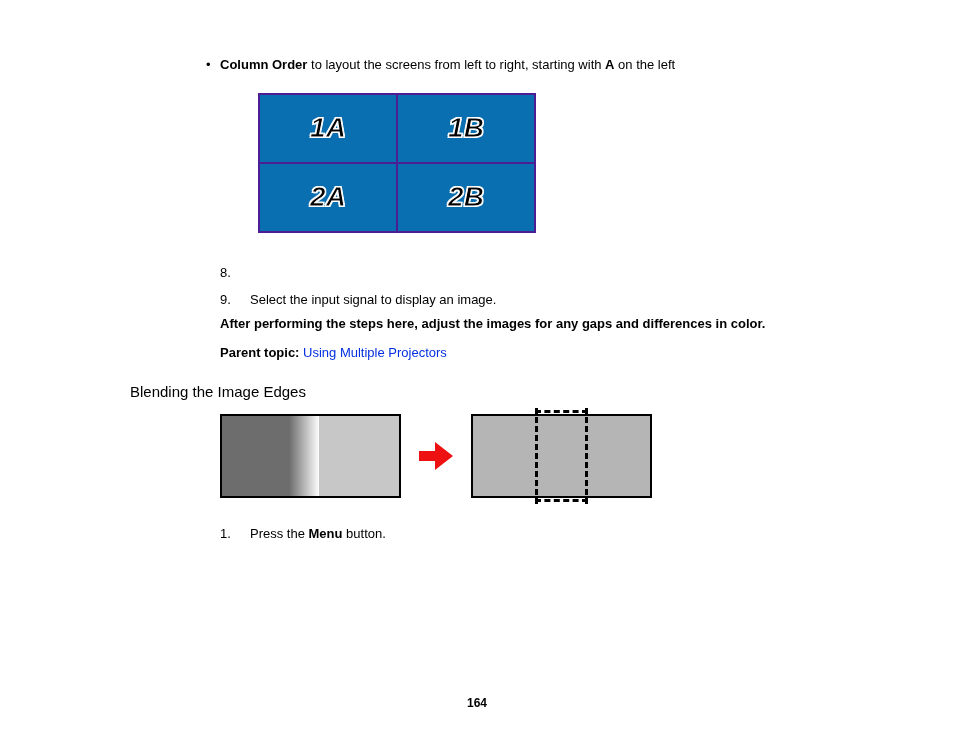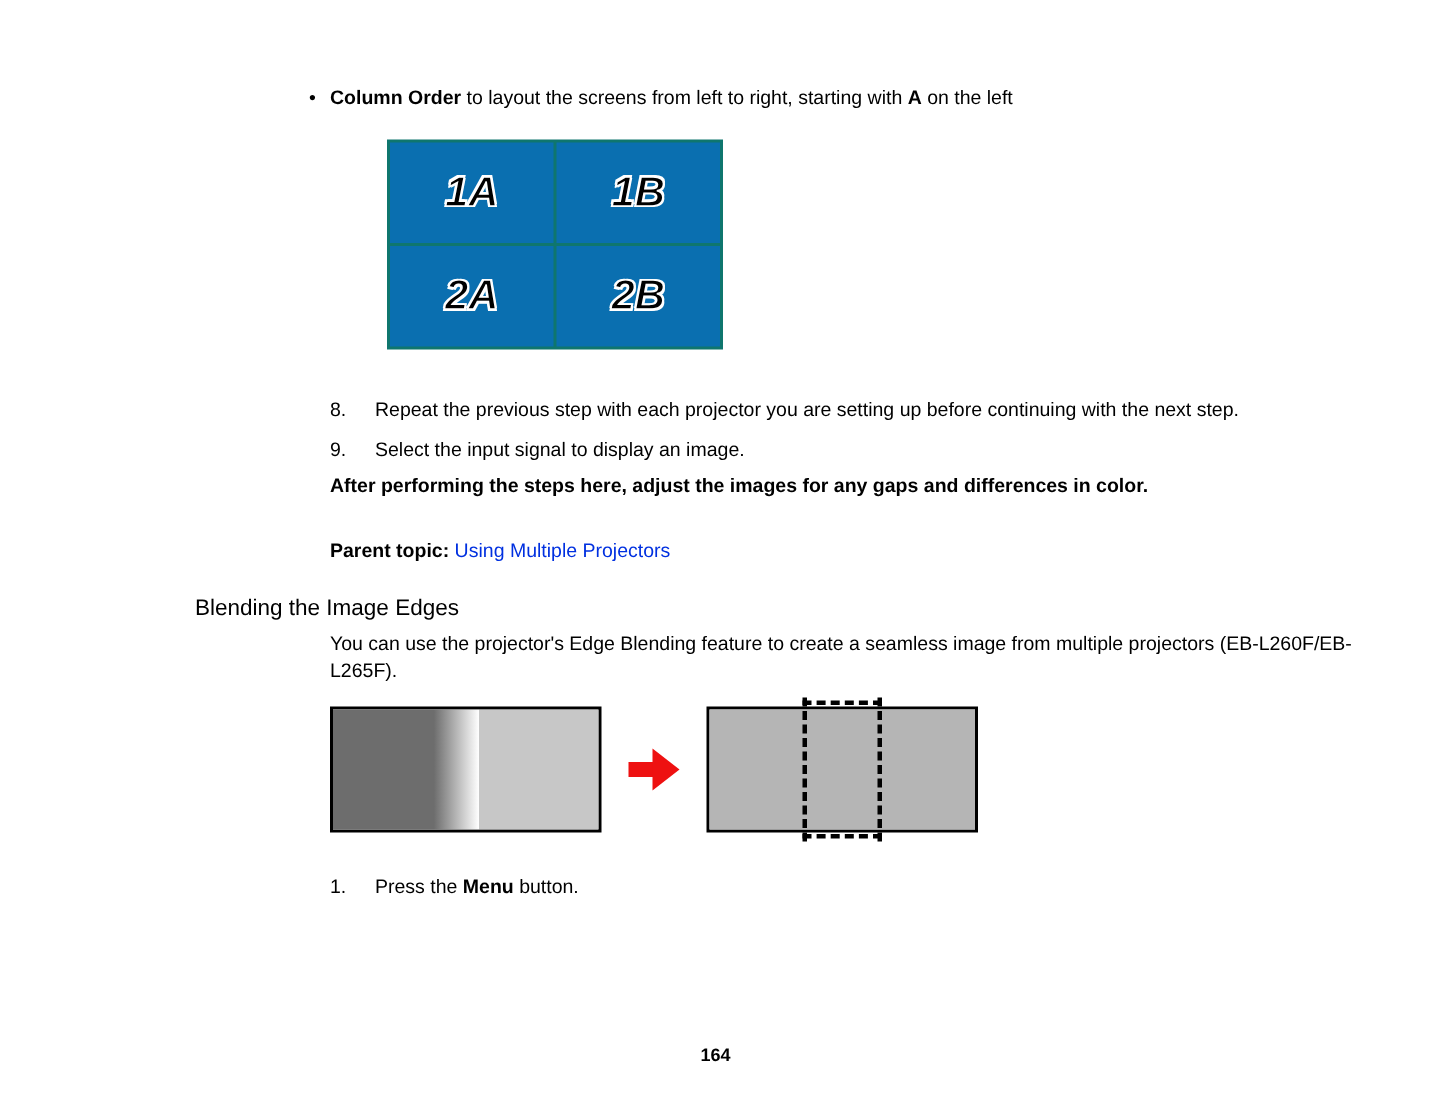--- a/index.html
+++ b/index.html
@@ -27,23 +27,23 @@
   }
   .bullet-line::before {
     content: "•";
     position: absolute;
     left: -14px;
     top: 0;
   }
   .grid-figure {
     margin-top: 18px;
     margin-left: 38px;
-    width: 224px;
+    width: 278px;
     height: 140px;
-    background: #0f766e;
+    background: #4c1d95;
     display: grid;
     grid-template-columns: 1fr 1fr;
     grid-template-rows: 1fr 1fr;
     gap: 2px;
     padding: 2px;
     box-sizing: border-box;
   }
   .grid-cell {
     background: #0a6fb0;
     display: flex;
@@ -63,21 +63,21 @@
        1px  1px 0 #fff;
   }
   .ol-line {
     margin-top: 22px;
     line-height: 1.5;
     display: flex;
   }
   .ol-line + .ol-line { margin-top: 8px; }
   .ol-num { width: 30px; flex: 0 0 30px; }
   .plain-para { margin-top: 4px; line-height: 1.5; font-weight: bold; }
-  .parent-topic { margin-top: 24px; line-height: 1.5; }
+  .parent-topic { margin-top: 10px; line-height: 1.5; }
   .link { color: #0030e0; }
   .section-heading {
     margin-top: 20px;
     margin-left: 100px;
     font-size: 15px;
     font-weight: normal;
   }
   .intro-para {
     margin-top: 6px;
     line-height: 1.45;
@@ -166,38 +166,36 @@
 
     <div class="grid-figure">
       <div class="grid-cell">1A</div>
       <div class="grid-cell">1B</div>
       <div class="grid-cell">2A</div>
       <div class="grid-cell">2B</div>
     </div>
 
     <div class="ol-line" style="margin-top:30px">
       <span class="ol-num">8.</span>
-      <span>Repeat the previous step with each projector you are setting up before continuing with the next step.</span>
     </div>
     <div class="ol-line">
       <span class="ol-num">9.</span>
       <span>Select the input signal to display an image.</span>
     </div>
 
     <div class="plain-para">After performing the steps here, adjust the images for any gaps and differences in color.</div>
 
     <div class="parent-topic">
       <b>Parent topic: </b><span class="link">Using Multiple Projectors</span>
     </div>
   </div>
 
   <div class="section-heading">Blending the Image Edges</div>
 
   <div class="content-indent">
-    <div class="intro-para">You can use the projector's Edge Blending feature to create a seamless image from multiple projectors (EB-L260F/EB-L265F).</div>
 
     <div class="blend-figure">
       <div class="panel">
         <div class="panel-left-bg"></div>
       </div>
       <div class="arrow">
         <div class="arrow-stem"></div>
         <div class="arrow-head"></div>
       </div>
       <div class="panel" style="overflow:visible">

